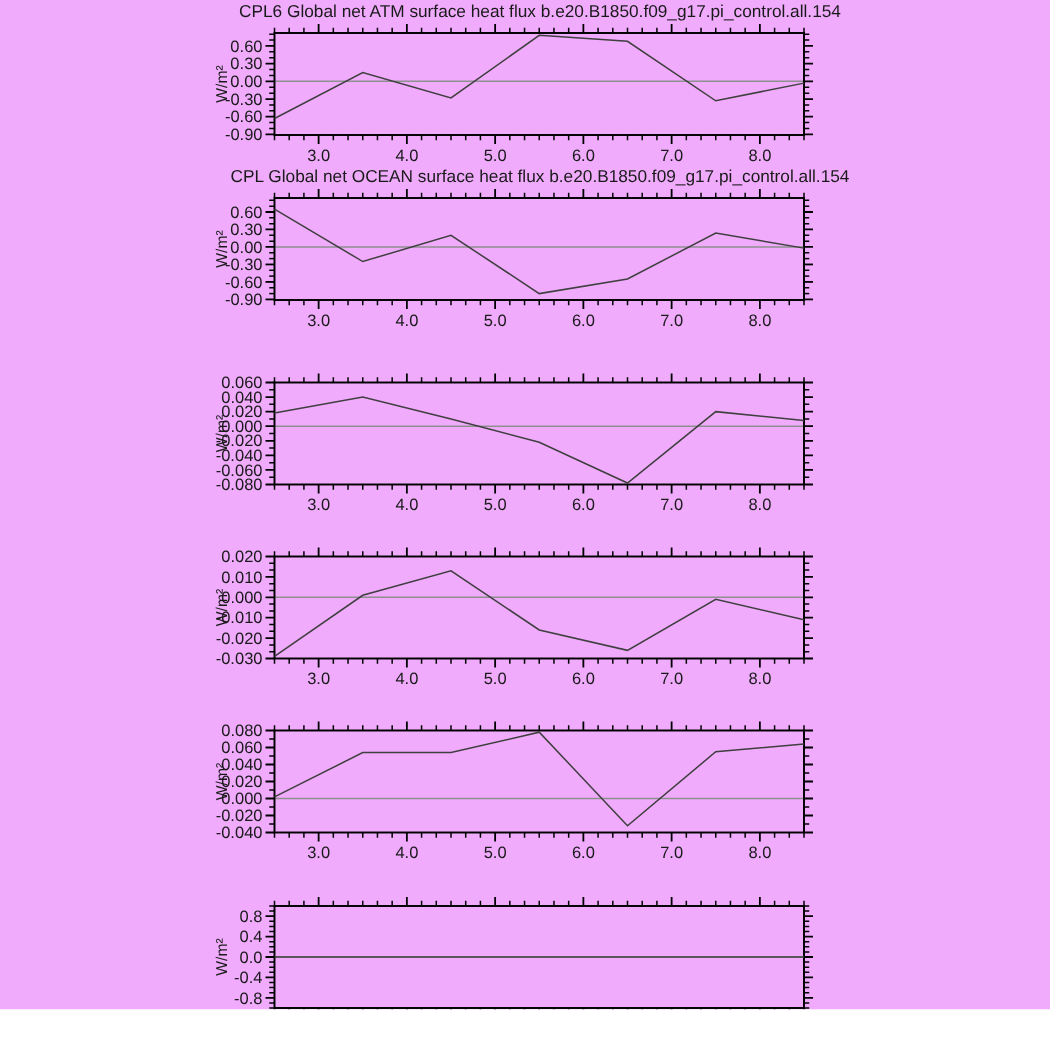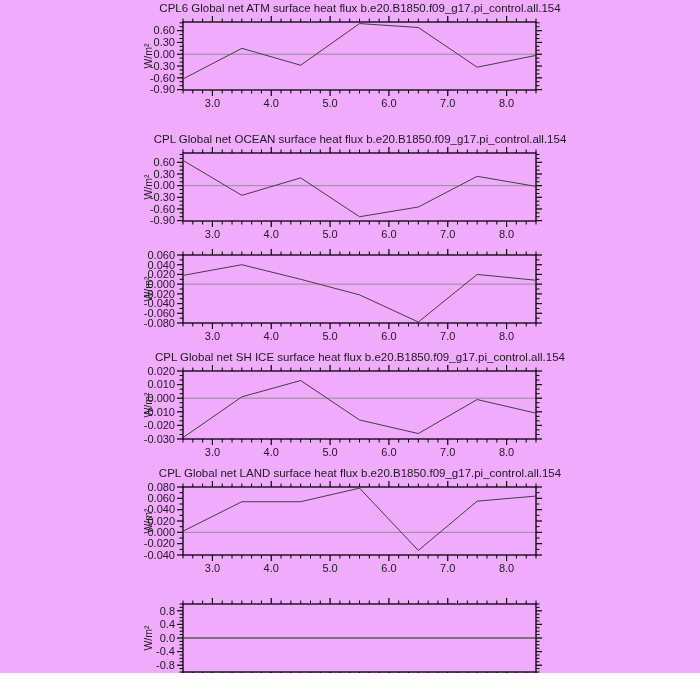--- a/index.html
+++ b/index.html
@@ -150,21 +150,21 @@
         <line x1="179.5" y1="33.578034682080926" x2="183" y2="33.578034682080926" stroke="#000000" stroke-width="1"></line>
         <line x1="536" y1="33.578034682080926" x2="539.5" y2="33.578034682080926" stroke="#000000" stroke-width="1"></line>
         <line x1="179.5" y1="25.71676300578035" x2="183" y2="25.71676300578035" stroke="#000000" stroke-width="1"></line>
         <line x1="536" y1="25.71676300578035" x2="539.5" y2="25.71676300578035" stroke="#000000" stroke-width="1"></line>
         <line x1="179.5" y1="21.786127167630063" x2="183" y2="21.786127167630063" stroke="#000000" stroke-width="1"></line>
         <line x1="536" y1="21.786127167630063" x2="539.5" y2="21.786127167630063" stroke="#000000" stroke-width="1"></line>
         <polyline points="183,77.99421965317919 241.83333333333331,47.335260115606935 300.66666666666663,64.23699421965318 359.5,22.572254335260112 418.3333333333333,26.5028901734104 477.1666666666667,66.20231213872832 536,54.410404624277454" fill="none" stroke="#3f3f3f" stroke-width="1"></polyline>
       </svg>
   </div>
 
-  <div class="panel" style="top:132px">
+  <div class="panel" style="top:111px">
     <div class="panel-title">CPL Global net OCEAN surface heat flux b.e20.B1850.f09_g17.pi_control.all.154</div>
     <div class="ylabel">W/m²</div>
     <svg class="plot" width="700" height="117" viewBox="0 0 700 117">
         <line x1="183" y1="53.64" x2="536" y2="53.64" stroke="#8f8f8f" stroke-width="1"></line>
         <rect x="183" y="21" width="353" height="68" fill="none" stroke="#000000" stroke-width="1.3"></rect>
         <line x1="212.41666666666666" y1="89" x2="212.41666666666666" y2="95" stroke="#000000" stroke-width="1.2"></line>
         <line x1="212.41666666666666" y1="15" x2="212.41666666666666" y2="21" stroke="#000000" stroke-width="1.2"></line>
         <text x="212.41666666666666" y="106" text-anchor="middle" font-size="11" fill="#1a1a1a">3.0</text>
         <line x1="271.25" y1="89" x2="271.25" y2="95" stroke="#000000" stroke-width="1.2"></line>
         <line x1="271.25" y1="15" x2="271.25" y2="21" stroke="#000000" stroke-width="1.2"></line>
@@ -410,21 +410,20 @@
         <line x1="536" y1="45.28571428571429" x2="539.5" y2="45.28571428571429" stroke="#000000" stroke-width="1"></line>
         <line x1="179.5" y1="35.57142857142858" x2="183" y2="35.57142857142858" stroke="#000000" stroke-width="1"></line>
         <line x1="536" y1="35.57142857142858" x2="539.5" y2="35.57142857142858" stroke="#000000" stroke-width="1"></line>
         <line x1="179.5" y1="25.85714285714287" x2="183" y2="25.85714285714287" stroke="#000000" stroke-width="1"></line>
         <line x1="536" y1="25.85714285714287" x2="539.5" y2="25.85714285714287" stroke="#000000" stroke-width="1"></line>
         <polyline points="183,41.39999999999999 241.83333333333331,30.71428571428571 300.66666666666663,45.28571428571428 359.5,60.82857142857142 418.3333333333333,88.02857142857142 477.1666666666667,40.42857142857142 536,46.25714285714285" fill="none" stroke="#3f3f3f" stroke-width="1"></polyline>
       </svg>
   </div>
 
   <div class="panel" style="top:350px">
-    <div class="panel-title">CPL Global net SH ICE surface heat flux b.e20.B1850.f09_g17.pi_control.all.154</div>
     <div class="ylabel">W/m²</div>
     <svg class="plot" width="700" height="117" viewBox="0 0 700 117">
         <line x1="183" y1="48.2" x2="536" y2="48.2" stroke="#8f8f8f" stroke-width="1"></line>
         <rect x="183" y="21" width="353" height="68" fill="none" stroke="#000000" stroke-width="1.3"></rect>
         <line x1="212.41666666666666" y1="89" x2="212.41666666666666" y2="95" stroke="#000000" stroke-width="1.2"></line>
         <line x1="212.41666666666666" y1="15" x2="212.41666666666666" y2="21" stroke="#000000" stroke-width="1.2"></line>
         <text x="212.41666666666666" y="106" text-anchor="middle" font-size="11" fill="#1a1a1a">3.0</text>
         <line x1="271.25" y1="89" x2="271.25" y2="95" stroke="#000000" stroke-width="1.2"></line>
         <line x1="271.25" y1="15" x2="271.25" y2="21" stroke="#000000" stroke-width="1.2"></line>
         <text x="271.25" y="106" text-anchor="middle" font-size="11" fill="#1a1a1a">4.0</text>
@@ -538,21 +537,20 @@
         <line x1="536" y1="39.133333333333326" x2="539.5" y2="39.133333333333326" stroke="#000000" stroke-width="1"></line>
         <line x1="179.5" y1="30.066666666666663" x2="183" y2="30.066666666666663" stroke="#000000" stroke-width="1"></line>
         <line x1="536" y1="30.066666666666663" x2="539.5" y2="30.066666666666663" stroke="#000000" stroke-width="1"></line>
         <line x1="179.5" y1="25.53333333333333" x2="183" y2="25.53333333333333" stroke="#000000" stroke-width="1"></line>
         <line x1="536" y1="25.53333333333333" x2="539.5" y2="25.53333333333333" stroke="#000000" stroke-width="1"></line>
         <polyline points="183,87.64 241.83333333333331,46.839999999999996 300.66666666666663,30.520000000000003 359.5,69.96000000000001 418.3333333333333,83.56 477.1666666666667,49.56 536,63.16" fill="none" stroke="#3f3f3f" stroke-width="1"></polyline>
       </svg>
   </div>
 
   <div class="panel" style="top:466px">
-    <div class="panel-title">CPL Global net LAND surface heat flux b.e20.B1850.f09_g17.pi_control.all.154</div>
     <div class="ylabel">W/m²</div>
     <svg class="plot" width="700" height="117" viewBox="0 0 700 117">
         <line x1="183" y1="66.33333333333334" x2="536" y2="66.33333333333334" stroke="#8f8f8f" stroke-width="1"></line>
         <rect x="183" y="21" width="353" height="68" fill="none" stroke="#000000" stroke-width="1.3"></rect>
         <line x1="212.41666666666666" y1="89" x2="212.41666666666666" y2="95" stroke="#000000" stroke-width="1.2"></line>
         <line x1="212.41666666666666" y1="15" x2="212.41666666666666" y2="21" stroke="#000000" stroke-width="1.2"></line>
         <text x="212.41666666666666" y="106" text-anchor="middle" font-size="11" fill="#1a1a1a">3.0</text>
         <line x1="271.25" y1="89" x2="271.25" y2="95" stroke="#000000" stroke-width="1.2"></line>
         <line x1="271.25" y1="15" x2="271.25" y2="21" stroke="#000000" stroke-width="1.2"></line>
         <text x="271.25" y="106" text-anchor="middle" font-size="11" fill="#1a1a1a">4.0</text>

